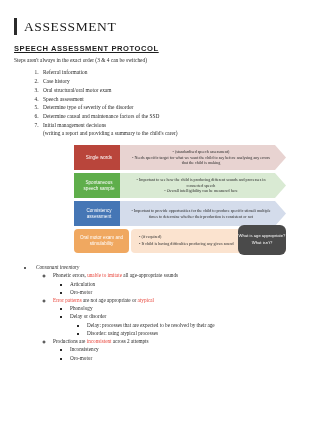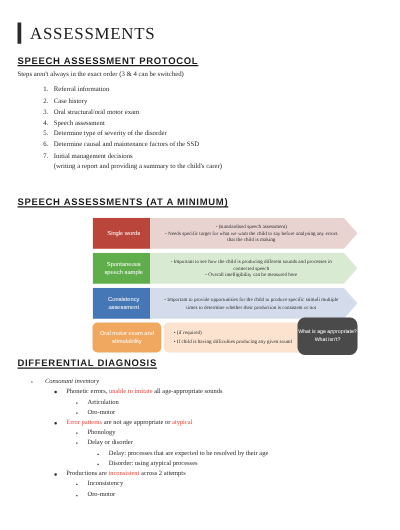--- a/index.html
+++ b/index.html
@@ -182,40 +182,39 @@
   .italic { font-style: italic; }
   .hl { color: #e8443a; }
 </style>
 </head>
 <body>
 
 <div class="page">
 
   <div class="title-row">
     <div class="title-bar"></div>
-    <div class="page-title">ASSESSMENTS</div>
+    <div class="page-title">ASSESSMENT</div>
   </div>
 
   <div class="section-heading">SPEECH ASSESSMENT PROTOCOL</div>
   <p class="lede">Steps aren't always in the exact order (3 &amp; 4 can be switched)</p>
 
   <ol class="protocol">
     <li>Referral information</li>
     <li>Case history</li>
     <li>Oral structural/oral motor exam</li>
     <li>Speech assessment</li>
     <li>Determine type of severity of the disorder</li>
     <li>Determine causal and maintenance factors of the SSD</li>
     <li>
       <span>Initial management decisions</span>
       <span class="sub-note">(writing a report and providing a summary to the child's carer)</span>
     </li>
   </ol>
 
-  <div class="section-heading spaced">SPEECH ASSESSMENTS (AT A MINIMUM)</div>
 
   <div class="diagram">
 
     <div class="drow r1">
       <div class="chev" style="background:#b9453b">Single words</div>
       <div class="body" style="background:#e8d3d1">
         <p>- (standardised speech assessment)</p>
         <p>- Needs specific target for what we want the child to say before analysing any errors that the child is making</p>
       </div>
     </div>
@@ -242,21 +241,20 @@
         <p>• If child is having difficulties producing any given sound</p>
       </div>
     </div>
 
     <div class="callout">
       <p>What is age appropriate?</p>
       <p>What isn't?</p>
     </div>
   </div>
 
-  <div class="section-heading">DIFFERENTIAL DIAGNOSIS</div>
 
   <div class="dd">
     <ul class="lvl1">
       <li>
         <span class="italic">Consonant inventory</span>
         <ul class="lvl2">
 
           <li>
             <span>Phonetic errors, </span><span class="hl">unable to imitate</span><span> all age-appropriate sounds</span>
             <ul class="lvl3">

